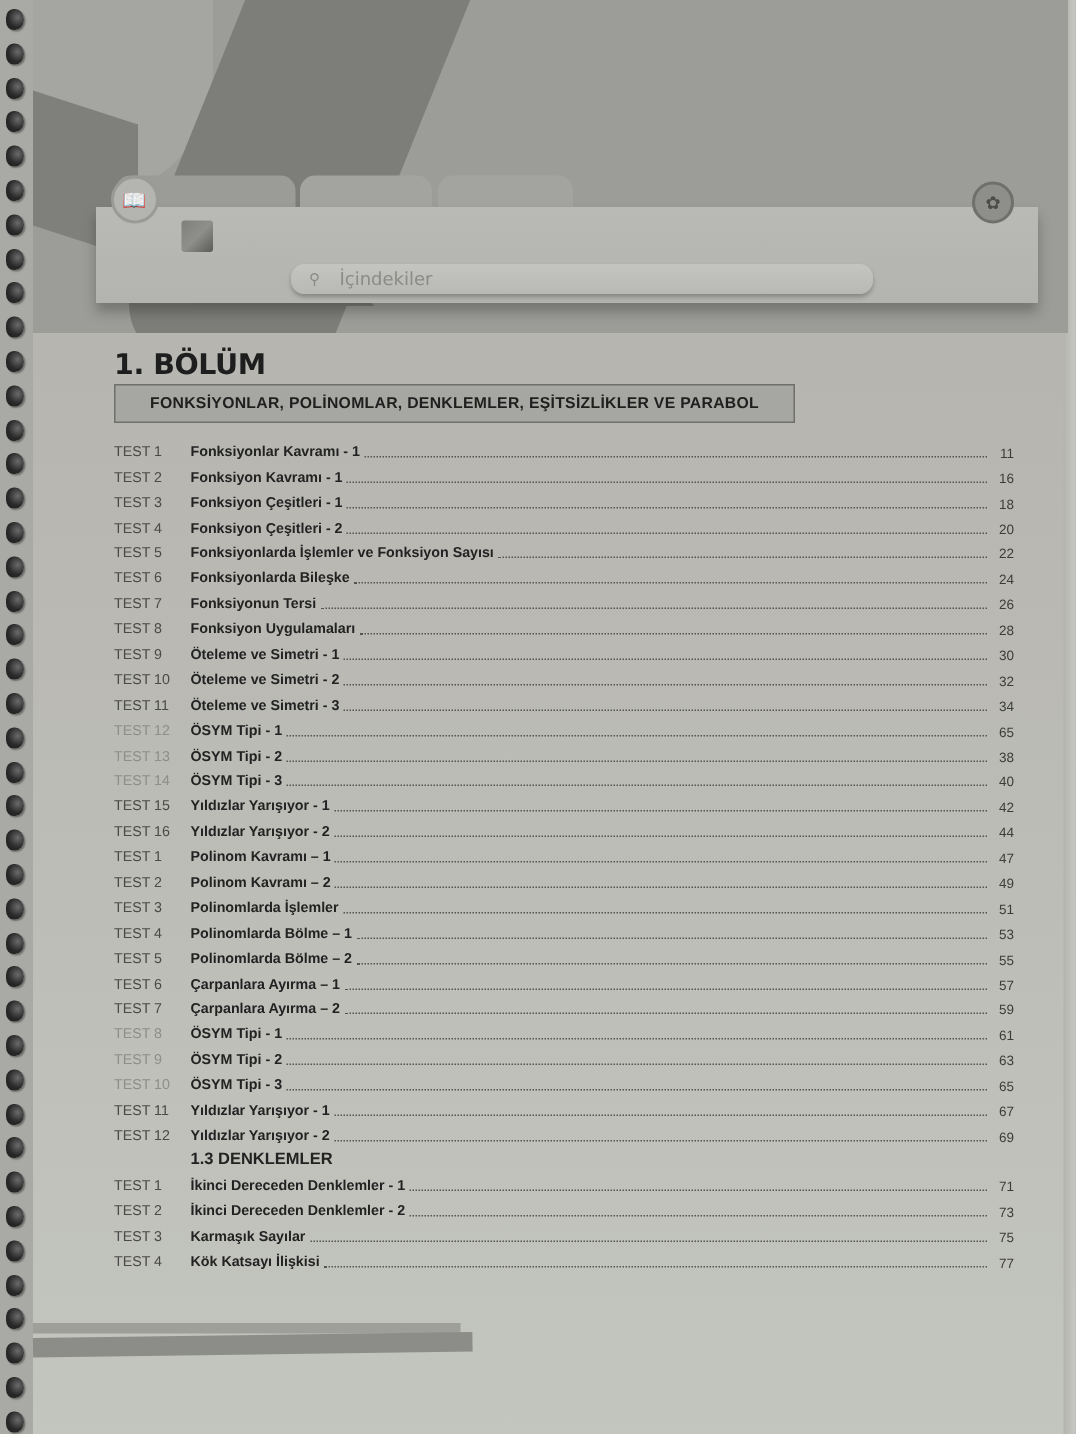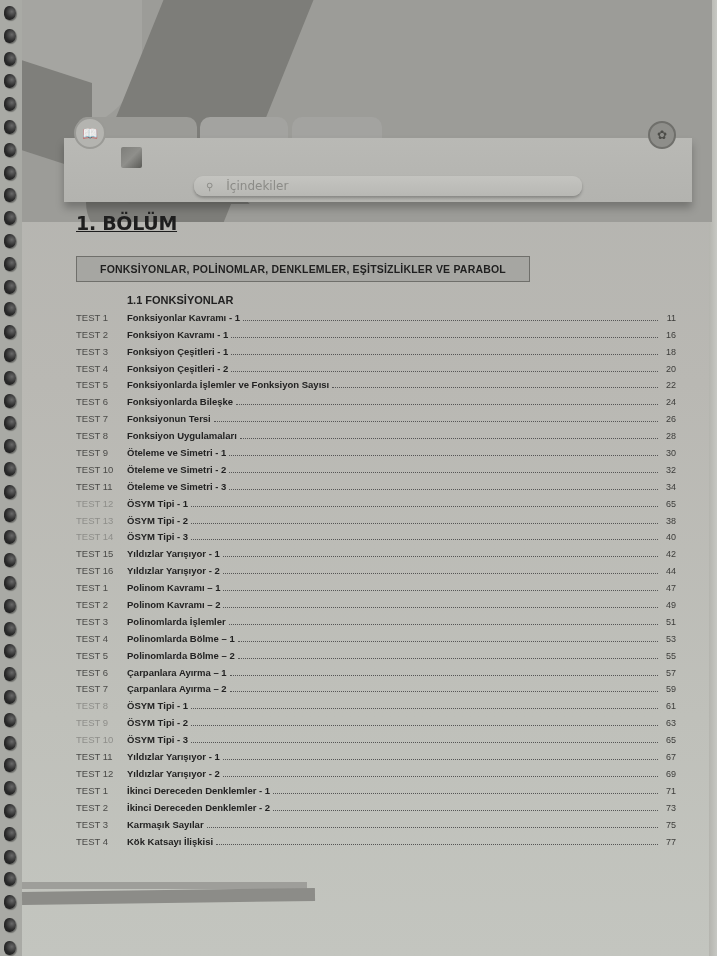--- a/index.html
+++ b/index.html
@@ -91,23 +91,23 @@
     .search-text {
       margin-left: 13px; font-family: "DejaVu Sans", sans-serif;
       font-size: 12px; color: #8b8b87;
     }
     .panel-shadow-wedge {
       position: absolute; left: 100px; top: 186px; width: 120px; height: 18px;
       background: #7b7b77; transform: skewX(40deg);
     }
     
     .chapter-title {
-      position: absolute; left: 76px; top: 212px;
+      position: absolute; left: 76px; top: 232px;
       font-family: "DejaVu Sans", sans-serif; font-weight: bold;
-      font-size: 19px; color: #1e1e1e; letter-spacing: -0.3px; text-decoration: underline;
+      font-size: 19px; color: #1e1e1e; letter-spacing: -0.3px;
     }
     .unit-box {
       position: absolute; left: 76px; top: 256px; width: 452px; height: 24px;
       background: #a6a6a2; border: 1px solid #6f6f6b;
       display: flex; align-items: center; justify-content: center;
       font-weight: bold; font-size: 10.5px; color: #1f1f1f; letter-spacing: 0.2px;
     }
     .toc { position: absolute; left: 76px; top: 290px; width: 600px; }
     .section-title {
       position: relative; height: 16px; margin-left: 51px;
@@ -203,21 +203,20 @@
     <span class="search-text">İçindekiler</span>
   </div>
 </div>
 
 <div class="chapter-title">1. BÖLÜM</div>
 <div class="unit-box">
   <span>FONKSİYONLAR, POLİNOMLAR, DENKLEMLER, EŞİTSİZLİKLER VE PARABOL</span>
 </div>
 
 <div class="toc" id="toc">
-    <div class="section-title">1.1 FONKSİYONLAR</div>
     <div class="row">
       <span class="test-no">TEST 1</span>
       <span class="title">Fonksiyonlar Kavramı - 1</span>
       <span class="leader"></span>
       <span class="page-no">11</span>
     </div>
     <div class="row">
       <span class="test-no">TEST 2</span>
       <span class="title">Fonksiyon Kavramı - 1</span>
       <span class="leader"></span>
@@ -372,20 +371,21 @@
       <span class="title">Yıldızlar Yarışıyor - 1</span>
       <span class="leader"></span>
       <span class="page-no">67</span>
     </div>
     <div class="row">
       <span class="test-no">TEST 12</span>
       <span class="title">Yıldızlar Yarışıyor - 2</span>
       <span class="leader"></span>
       <span class="page-no">69</span>
     </div>
+    <div class="section-title">1.3 DENKLEMLER</div>
     <div class="row">
       <span class="test-no">TEST 1</span>
       <span class="title">İkinci Dereceden Denklemler - 1</span>
       <span class="leader"></span>
       <span class="page-no">71</span>
     </div>
     <div class="row">
       <span class="test-no">TEST 2</span>
       <span class="title">İkinci Dereceden Denklemler - 2</span>
       <span class="leader"></span>

